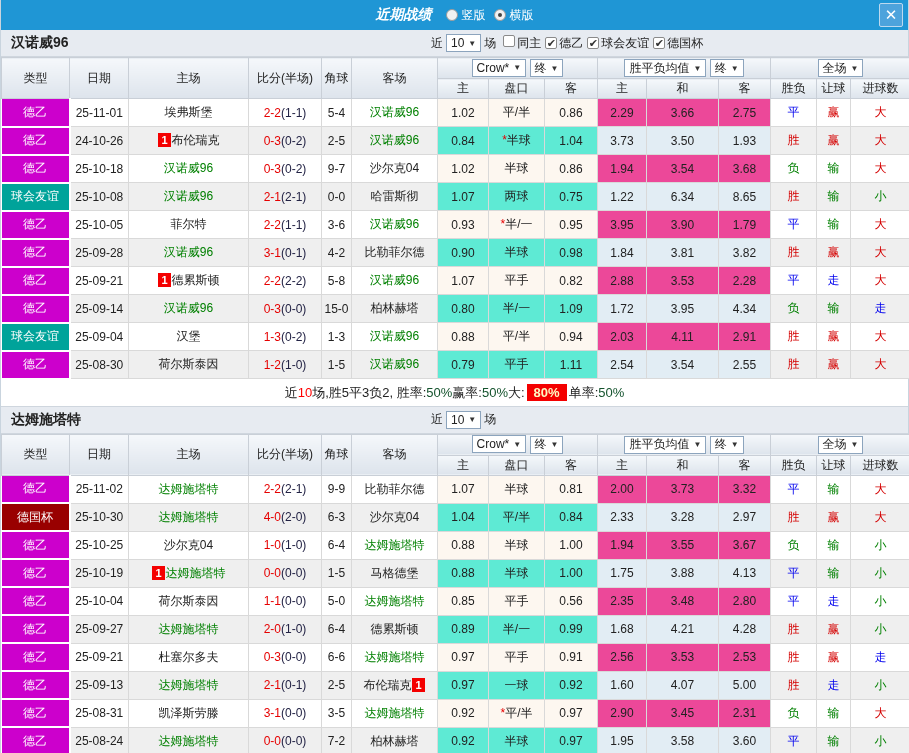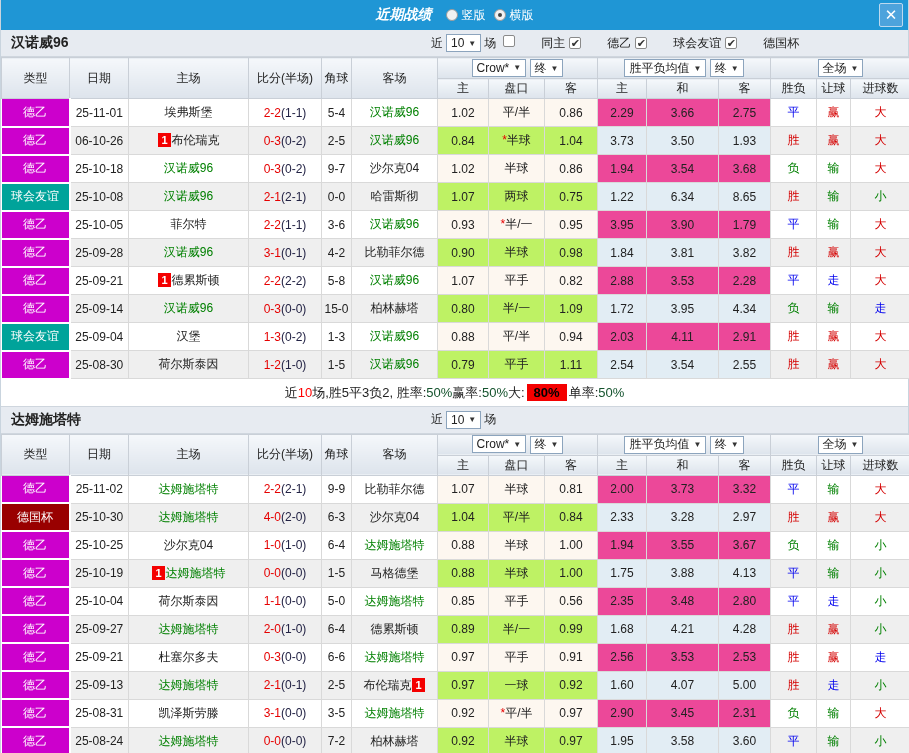--- a/index.html
+++ b/index.html
@@ -17,47 +17,47 @@
   .close-btn { position:absolute; right:5px; top:3px; width:24px; height:24px; background:#4da3dc; border:1px solid #bcd9ef; border-radius:2px; color:#fff; font-size:15px; font-weight:bold; display:flex; align-items:center; justify-content:center; cursor:pointer; }
 
   
   .sec-head { height:27px; background:#e7ebf1; border-bottom:1px solid #cfd6de; display:flex; align-items:center; position:relative; }
   .sec-head .team { font-weight:bold; font-size:14px; color:#222; margin-left:10px; }
   .sec-filter { position:absolute; left:430px; display:flex; align-items:center; gap:3px; }
   .sel { display:inline-flex; align-items:center; gap:4px; background:#fff; border:1px solid #8ca4bd; padding:1px 4px; height:18px; font-size:12px; cursor:pointer; }
   .sel .arr { font-size:8px; color:#333; font-style:normal; }
   .cb { width:12px; height:12px; background:#fff; border:1px solid #8a8a8a; border-radius:2px; display:inline-flex; align-items:center; justify-content:center; font-size:11px; line-height:10px; color:#333; margin:0 2px 0 4px; cursor:pointer; }
   .cb.on::before { content:attr(data-check); }
-  .cb-label { color:#222;margin-left:24px; }
+  .cb-label { color:#222; }
 
   
   table { border-collapse:collapse; table-layout:fixed; width:909px; }
   thead th { background:linear-gradient(#f5f8fb,#dde4ec); border:1px solid #c9cfd7; font-weight:normal; font-size:12px; color:#222; }
   thead tr.h1 th { height:21px; }
   thead tr.h2 th { height:20px; }
   thead th.grp { border-bottom:none; }
   tbody td { height:28px; text-align:center; border-right:1px solid #d9d9d9; border-bottom:1px solid #d9d9d9; overflow:hidden; white-space:nowrap; }
   tbody tr.even td.c-l, tbody tr.even td.c-res { background:#efefef; }
   tbody tr.odd  td.c-l, tbody tr.odd  td.c-res { background:#fff; }
   tbody tr.odd  td.c-ah { background:#fdf7f0; }
-  tbody tr.even td.c-ah { background:#bef264;text-align:center; }
+  tbody tr.even td.c-ah { background:#5eead4;text-align:center; }
   tbody tr.odd  td.c-eu { background:#ec4899; }
   tbody tr.even td.c-eu { background:#e2edf4; }
   td.c-type { color:#fff; border-bottom:2px solid #fff; border-right:2px solid #fff; font-size:12px; }
   .focus { color:#008000; }
   .ft { color:#e60000; }
   .ht { color:#222244; }
   .badge1 { display:inline-block; background:#f40000; color:#fff; font-size:11px; font-weight:bold; padding:0 3px; line-height:14px; margin:0 1px; }
   .star { color:#e60000; }
   .res-r { color:#d40000; } .res-b { color:#0000ee; } .res-g { color:#008000; }
 
   
   .summary { height:27px; background:#fff; border-bottom:1px solid #cfd6de; display:flex; align-items:center; justify-content:center; font-size:13px; color:#222; }
   .summary .p-r { color:#f00; } .summary .p-b { color:#14532d; }
-  .summary .p-hl { background:#f40000; color:#000000; font-weight:bold; padding:1px 7px; margin:0 2px; font-size:13px; }
+  .summary .p-hl { background:#f40000; color:#fef9c3; font-weight:bold; padding:1px 7px; margin:0 2px; font-size:13px; }
 </style>
 </head>
 <body>
 
 <div class="window">
 
   <div class="titlebar">
     <span class="t">近期战绩</span>
     <span class="radio-group">
       <span class="radio"></span>
@@ -159,21 +159,21 @@
           <td class="c-ah">0.86</td>
           <td class="c-eu">2.29</td>
           <td class="c-eu">3.66</td>
           <td class="c-eu">2.75</td>
           <td class="c-res res-b">平</td>
           <td class="c-res res-r">赢</td>
           <td class="c-res res-r">大</td>
         </tr>
         <tr class="even">
           <td class="c-type" style="background: rgb(204, 0, 204);">德乙</td>
-          <td class="c-l">06-10-26</td>
+          <td class="c-l">24-10-26</td>
           <td class="c-l"><span class="badge1">1</span><span class="">布伦瑞克</span></td>
           <td class="c-l"><span class="ft">0-3</span><span class="ht">(0-2)</span></td>
           <td class="c-l">2-5</td>
           <td class="c-l"><span class="focus">汉诺威96</span></td>
           <td class="c-ah">0.84</td>
           <td class="c-ah"><span class="star">*</span>半球</td>
           <td class="c-ah">1.04</td>
           <td class="c-eu">3.73</td>
           <td class="c-eu">3.50</td>
           <td class="c-eu">1.93</td>

